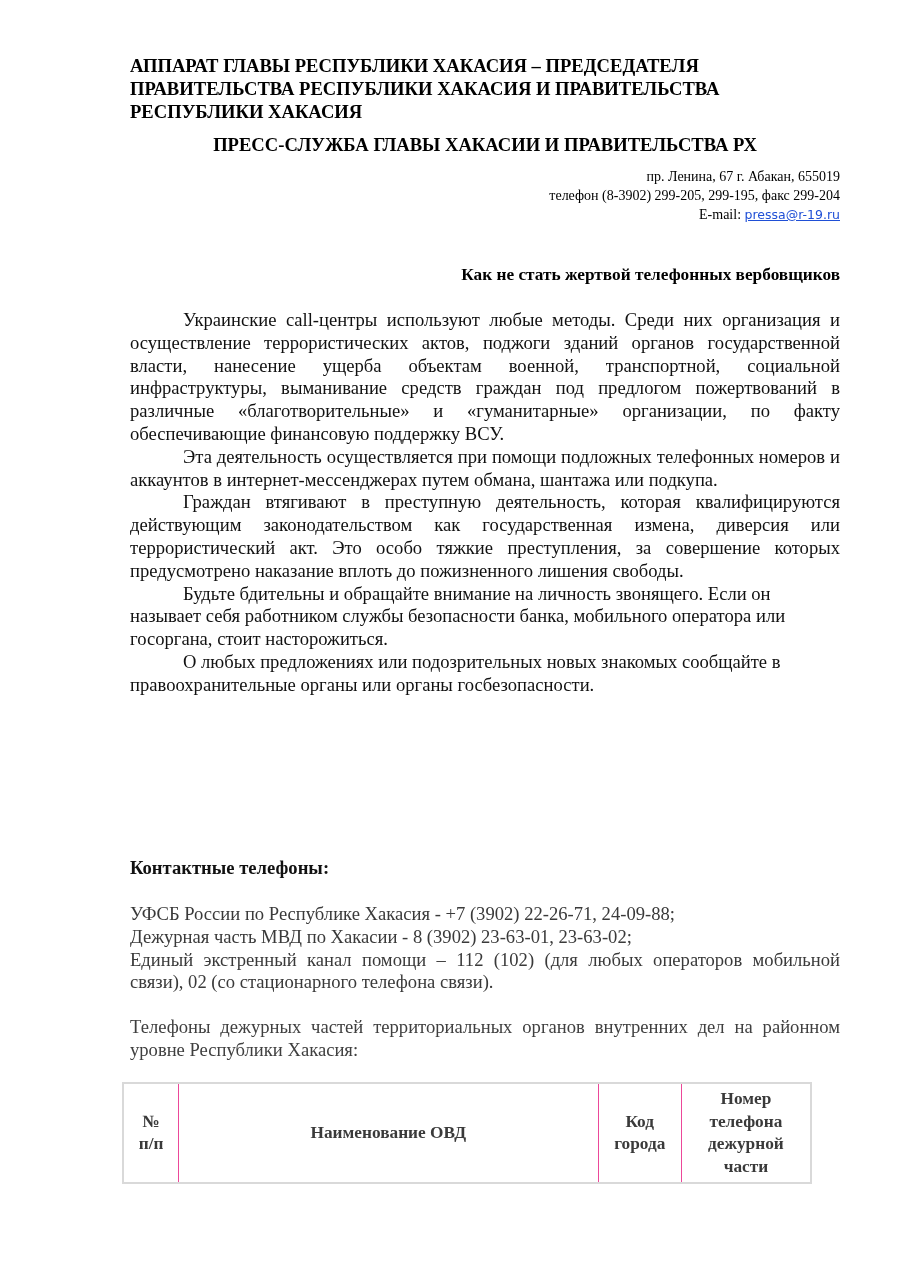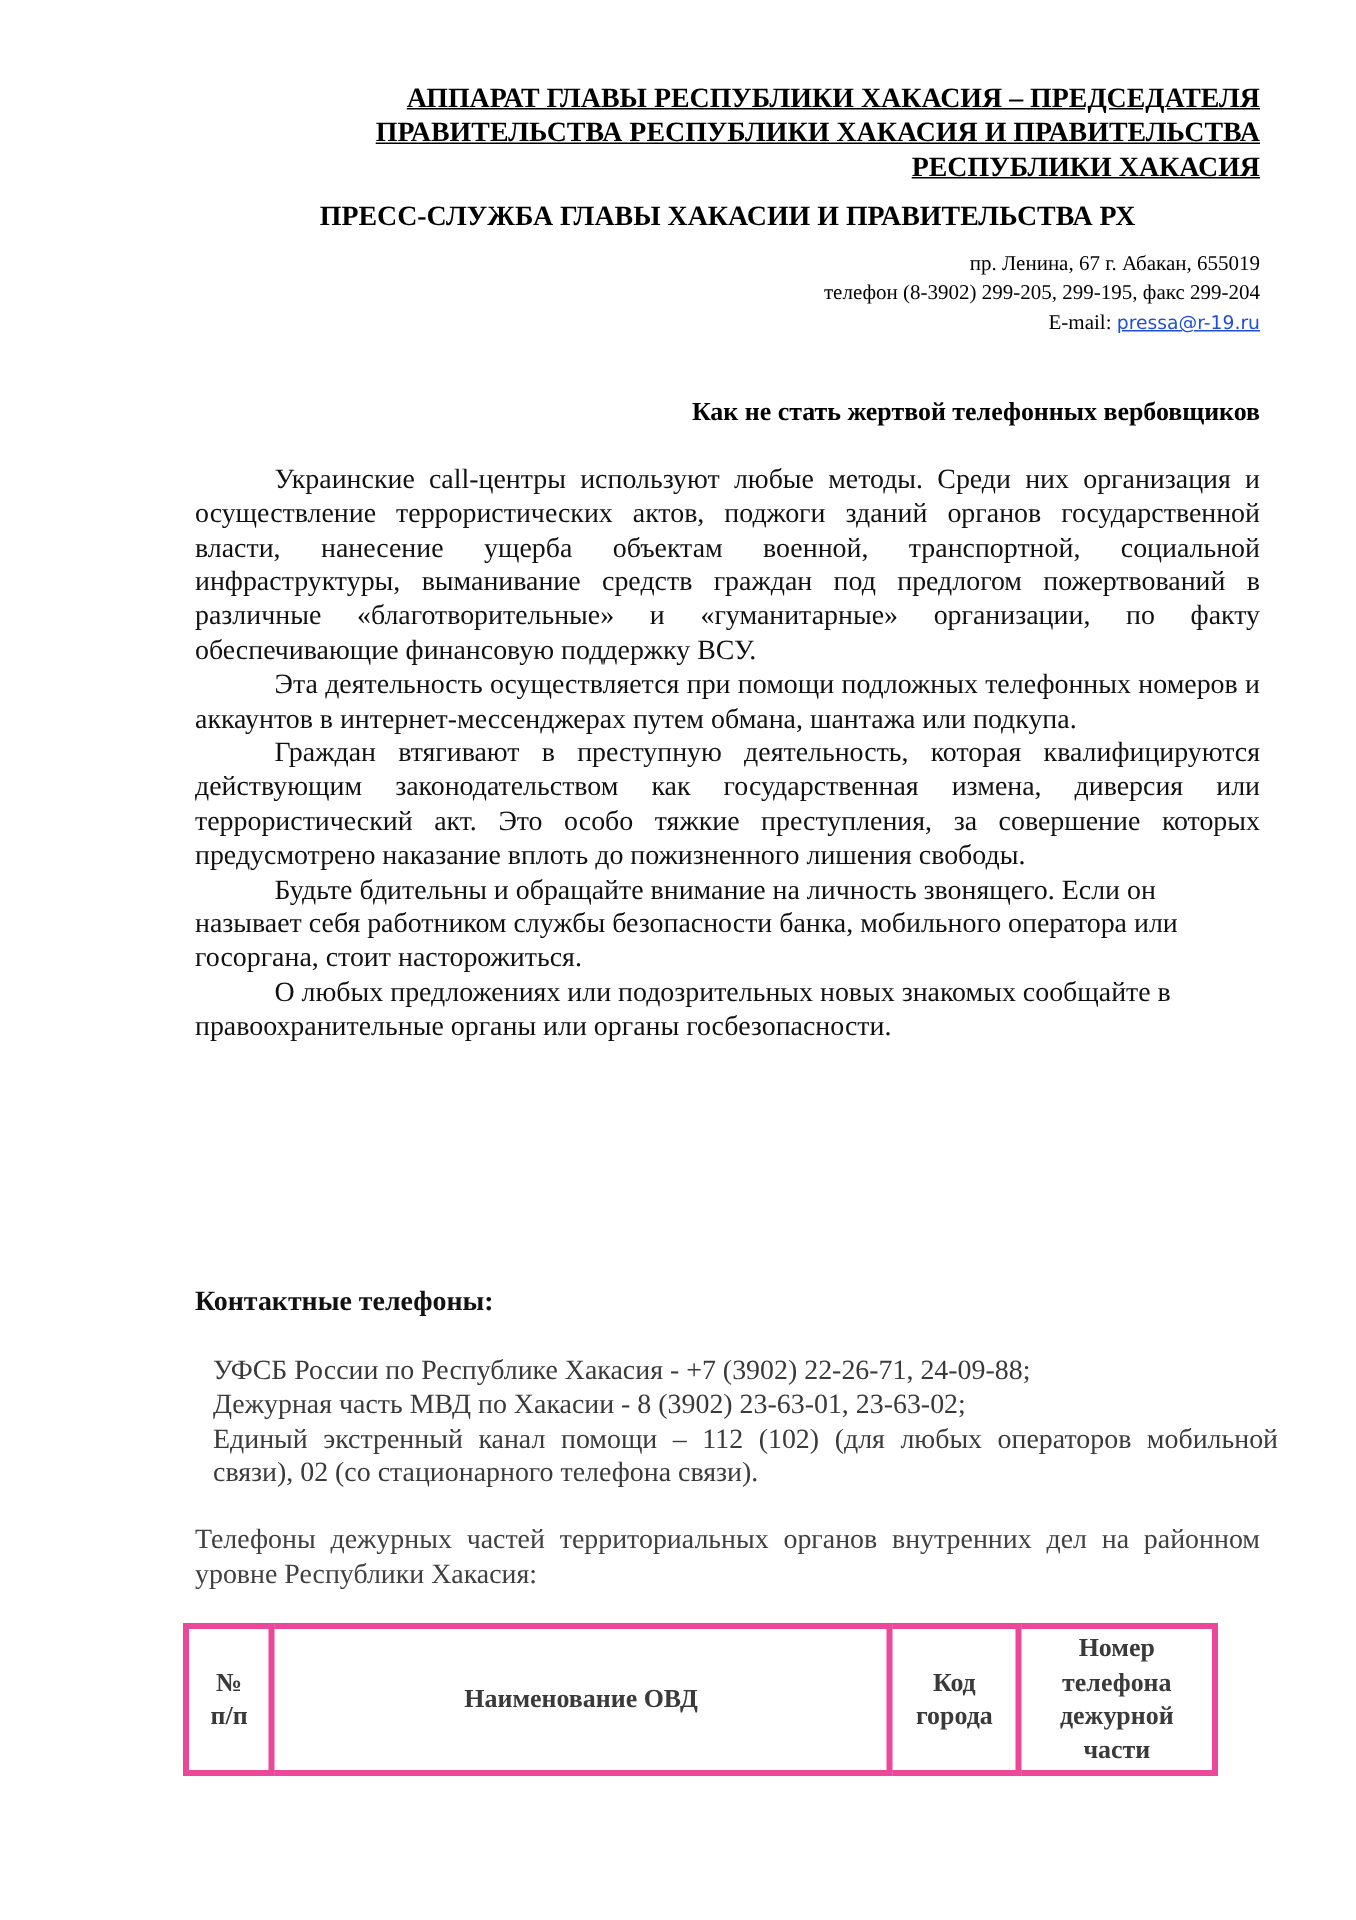--- a/index.html
+++ b/index.html
@@ -19,25 +19,24 @@
       position: absolute;
       left: 130px;
       top: 0;
       width: 710px;
     }
     .org-title {
       position: absolute;
       left: 0;
       top: 54px;
       width: 710px;
-      text-align: right;
+      text-align: left;
       font-weight: bold;
       font-size: 18.6px;
       line-height: 23px;
-      text-decoration: underline;
     }
     .press-title {
       position: absolute;
       left: 0;
       top: 133px;
       width: 710px;
       text-align: center;
       font-weight: bold;
       font-size: 18.6px;
       line-height: 24px;
@@ -88,21 +87,21 @@
       position: absolute;
       left: 0;
       top: 857px;
       font-weight: bold;
       font-size: 18.6px;
       line-height: 22px;
       color: #111;
     }
     .contacts {
       position: absolute;
-      left: 12px;
+      left: 0;
       top: 903px;
       width: 710px;
       font-size: 18.6px;
       line-height: 22.8px;
       color: #3a3a3a;
     }
     .contacts p {
       margin: 0;
       text-align: justify;
     }
@@ -123,21 +122,21 @@
       width: 690px;
       height: 102px;
       border-collapse: collapse;
       border: 2px solid #d9d9d9;
       color: #3a3a3a;
       font-weight: bold;
       font-size: 17.3px;
       line-height: 22.5px;
     }
     table.ovd th {
-      border: 4px solid #ec4899;
+      border: 1px solid #ec4899;
       text-align: center;
       vertical-align: middle;
       padding: 0 11px;
       font-weight: bold;
     }
     .col-num { width: 32px; }
     .col-name { width: 396px; }
     .col-code { width: 60px; }
     .col-phone { width: 106px; }
   </style>

